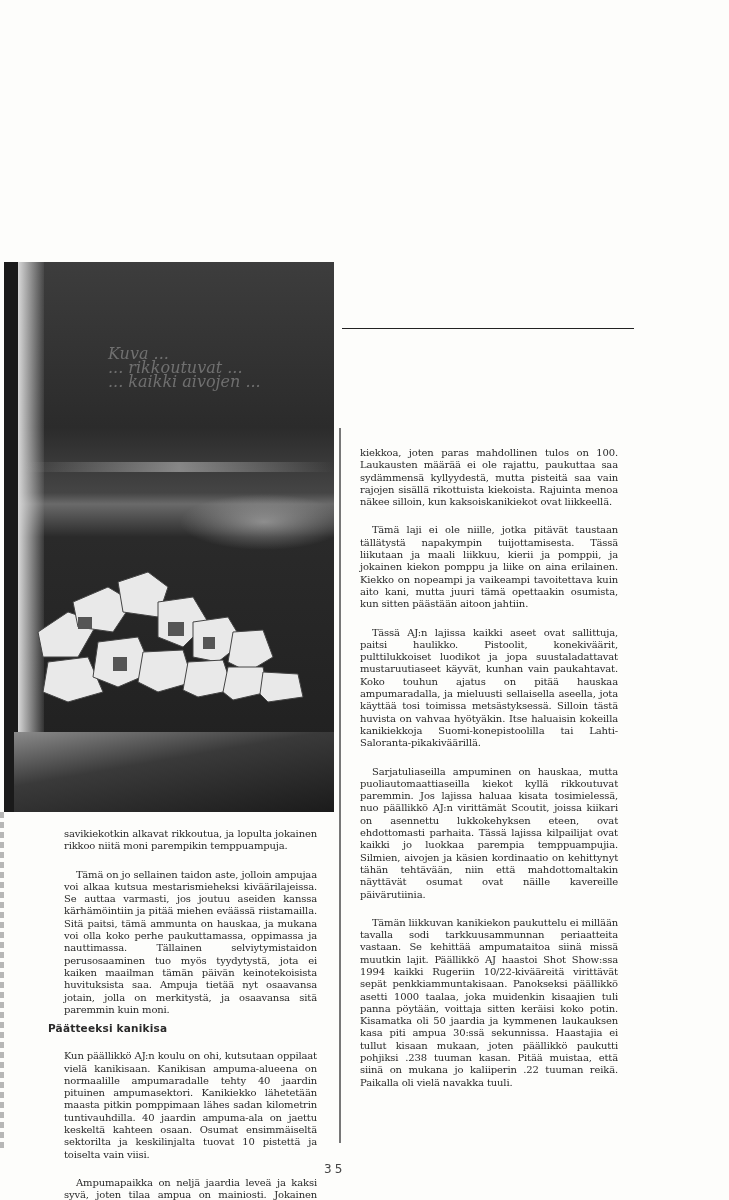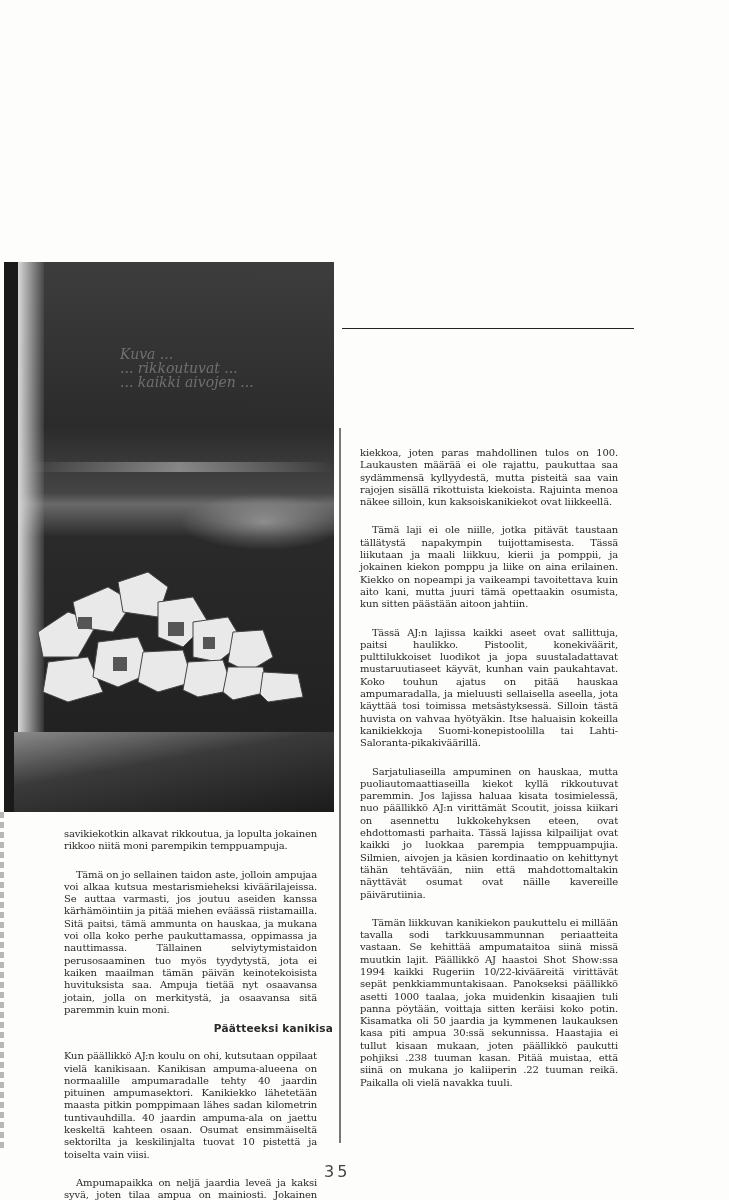--- a/index.html
+++ b/index.html
@@ -22,22 +22,22 @@
   }
   .photo .glow {
     position: absolute; left: 14px; top: 0; width: 26px; height: 100%;
     background: linear-gradient(90deg, #d8d8d8, rgba(120,120,120,0.2));
   }
   .photo .water {
     position: absolute; left: 20px; right: 0; top: 200px; height: 10px;
     background: linear-gradient(90deg, transparent, rgba(210,210,210,0.5), transparent);
   }
   .photo .caption {
-    position: absolute; left: 116px; top: 85px; color: #8a8a8a;
-    font-size: 14px; font-style: italic; line-height: 14px; opacity: 0.7;
+    position: absolute; left: 104px; top: 85px; color: #8a8a8a;
+    font-size: 16px; font-style: italic; line-height: 14px; opacity: 0.7;
   }
   .photo .pile {
     position: absolute; left: 14px; top: 300px; width: 300px; height: 160px;
   }
   .photo .floor {
     position: absolute; left: 10px; right: 0; top: 470px; height: 80px;
     background: linear-gradient(170deg, #8a8a8a 0%, #3a3a3a 40%, #1b1b1b 100%);
   }
   .rule {
     position: absolute; left: 342px; top: 328px; width: 292px; height: 1px; background: #222;
@@ -54,27 +54,27 @@
     position: absolute; font-size: 10px; line-height: 12.3px; text-align: justify;
     letter-spacing: -0.15px;
   }
   .col p { margin: 16px; text-indent: 12px; }
   .col p.noindent { text-indent: 0; }
   .col-right { left: 344px; top: 431px; width: 290px; }
   .col-left1 { left: 48px; top: 812px; width: 285px; }
   .col-left2 { left: 48px; top: 1022px; width: 285px; }
   .subhead {
     font-family: "DejaVu Sans", sans-serif; font-weight: bold; font-size: 10.5px;
-    text-align: right; margin: 0 0 6px 0; letter-spacing: 0.2px;
+    text-align: left; margin: 0 0 6px 0; letter-spacing: 0.2px;
   }
   .endmark {
     display: inline-block; width: 8px; height: 8px; background: #333; float: right; margin-top: 2px;
   }
   .page-number {
-    position: absolute; left: 324px; top: 1162px; font-size: 16px; letter-spacing: 3px;
+    position: absolute; left: 324px; top: 1162px; font-size: 12px; letter-spacing: 3px;
     font-family: "DejaVu Sans", sans-serif; color: #444;
   }
 </style>
 </head>
 <body>
 
 <div class="photo">
   <div class="post"></div>
   <div class="glow"></div>
   <div class="water"></div>

